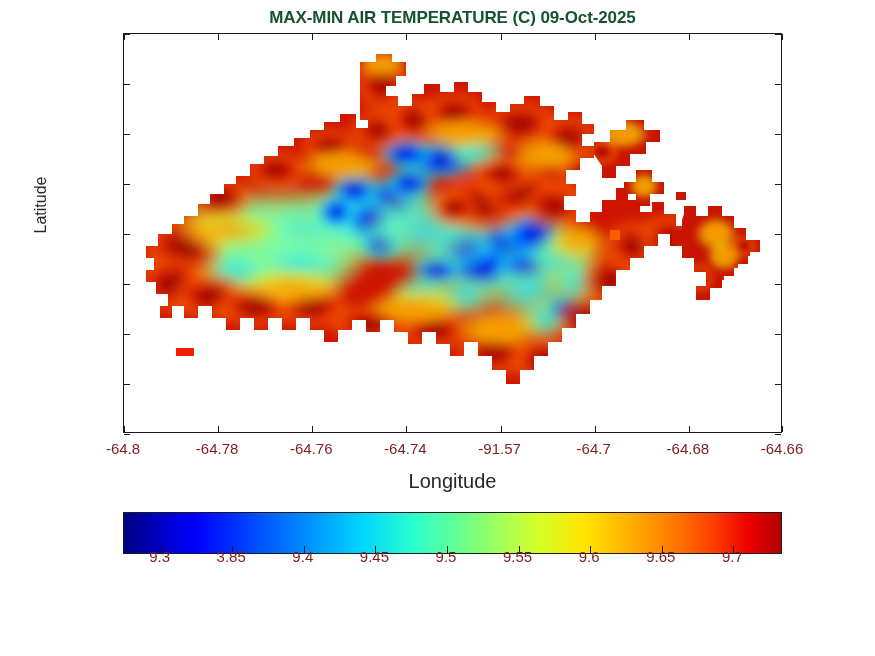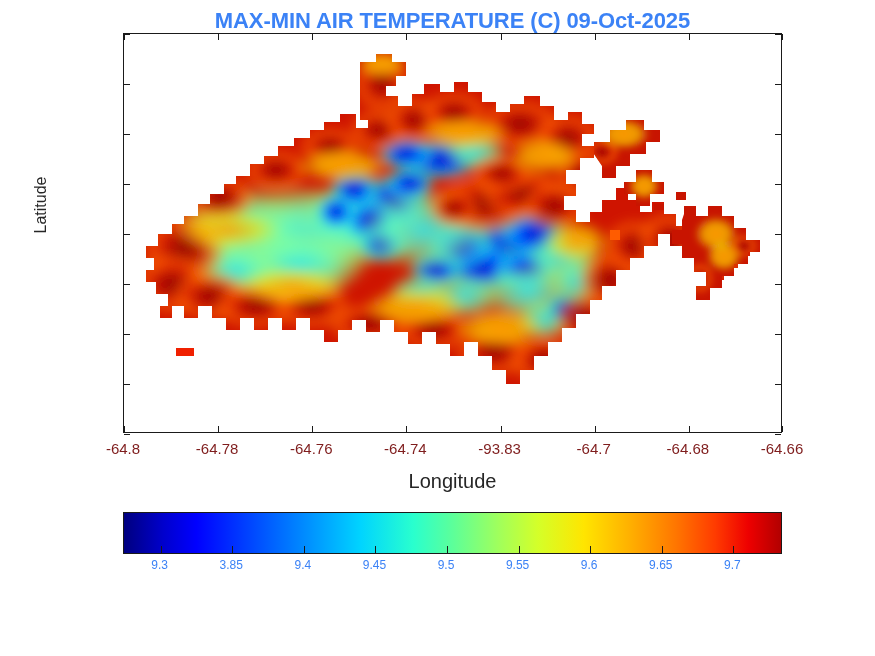--- a/index.html
+++ b/index.html
@@ -19,23 +19,23 @@
     overflow: hidden;
   }
 
   
   #plot-title {
     position: absolute;
     left: 123px;
     top: 8px;
     width: 659px;
     text-align: center;
-    font-size: 22px;
+    font-size: 17px;
     font-weight: bold;
-    color: #3b82f6;
+    color: #14532d;
     letter-spacing: -0.1px;
     white-space: nowrap;
   }
 
   
   #axes {
     position: absolute;
     left: 123px;
     top: 33px;
     width: 659px;
@@ -155,23 +155,23 @@
   }
   .cb-tick {
     position: absolute;
     bottom: 0;
     width: 1px;
     height: 7px;
     background: #1a1a1a;
   }
   .cbticklabel {
     position: absolute;
-    top: 46px;
-    font-size: 12px;
-    color: #3b82f6;
+    top: 36px;
+    font-size: 15px;
+    color: #7f1d1d;
     transform: translateX(-50%);
     white-space: nowrap;
   }
 </style>
 </head>
 <body>
 
 <div id="figure">
 
   <div id="plot-title">MAX-MIN AIR TEMPERATURE (C) 09-Oct-2025</div>
@@ -425,21 +425,21 @@
     <div class="tick-y right" style="top:150px;"></div>
     <div class="tick-y right" style="top:100px;"></div>
     <div class="tick-y right" style="top:50px;"></div>
     <div class="tick-y right" style="top:0px;"></div>
   </div>
 
   <div class="xticklabel" style="left:123px;">-64.8</div>
   <div class="xticklabel" style="left:217.1px;text-align:right;">-64.78</div>
   <div class="xticklabel" style="left:311.3px;">-64.76</div>
   <div class="xticklabel" style="left:405.4px;">-64.74</div>
-  <div class="xticklabel" style="left:499.6px;">-93.83</div>
+  <div class="xticklabel" style="left:499.6px;">-91.57</div>
   <div class="xticklabel" style="left:593.7px;">-64.7</div>
   <div class="xticklabel" style="left:687.9px;">-64.68</div>
   <div class="xticklabel" style="left:782px;">-64.66</div>
 
 
   <div id="xlabel">Longitude</div>
   <div id="ylabel">Latitude</div>
 
   <div id="colorbar-wrap">
     <div id="colorbar-bar">

